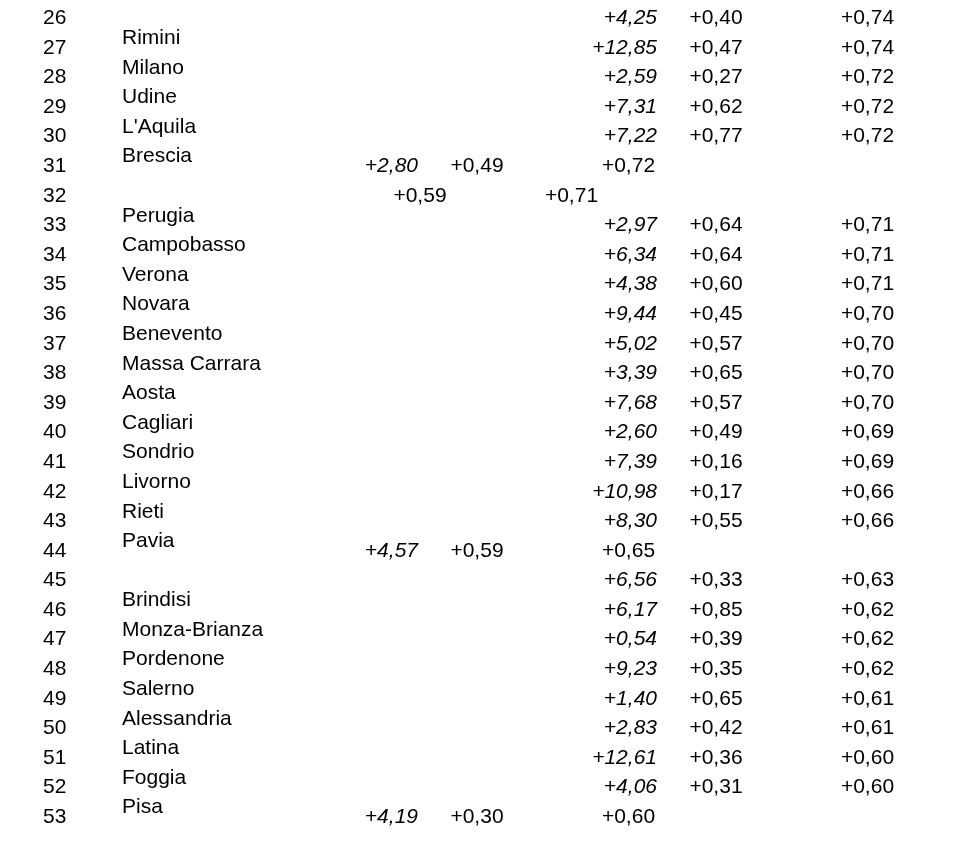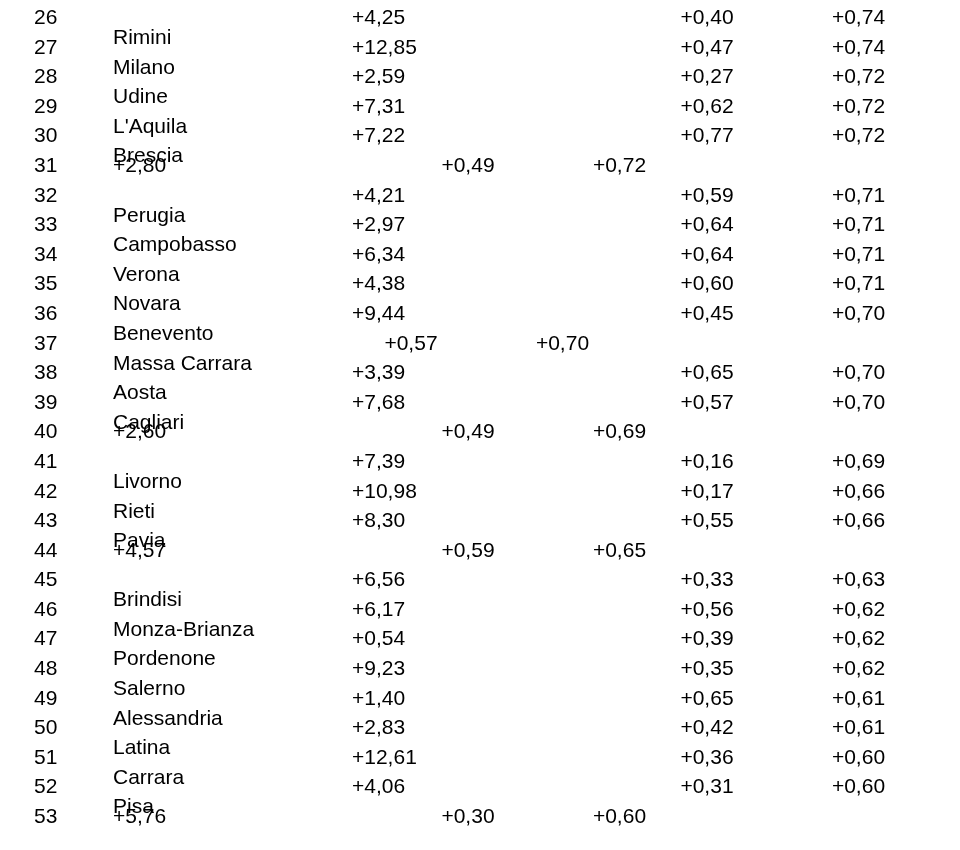--- a/index.html
+++ b/index.html
@@ -15,29 +15,29 @@
     font-size: 21px;
     color: #000000;
   }
   .table {
     padding-top: 2px;
   }
   .row {
     display: flex;
     height: 29.6px;
     line-height: 29.6px;
-    padding-left: 34px;
+    padding-left: 43px;
     white-space: nowrap;
   }
   .cell {
     overflow: visible;
   }
   .cell-rank   { width: 79px;  text-align: left;   }
   .cell-city   { width: 239px; text-align: left; margin-top: 20px;   }
-  .cell-value1 { width: 296px; text-align: left; }
+  .cell-value1 { width: 296px; text-align: right; font-style: italic; }
   .cell-value2 { width: 118px; text-align: center; }
   .cell-value3 { width: 185px; text-align: center; }
 </style>
 </head>
 <body>
 
 <div class="table">
 
   <div class="row">
     <div class="cell cell-rank">26</div>
@@ -82,21 +82,20 @@
   <div class="row">
     <div class="cell cell-rank">31</div>
     <div class="cell cell-value1">+2,80</div>
     <div class="cell cell-value2">+0,49</div>
     <div class="cell cell-value3">+0,72</div>
   </div>
 
   <div class="row">
     <div class="cell cell-rank">32</div>
     <div class="cell cell-city">Perugia</div>
-    <div class="cell cell-value1">+4,21</div>
     <div class="cell cell-value2">+0,59</div>
     <div class="cell cell-value3">+0,71</div>
   </div>
 
   <div class="row">
     <div class="cell cell-rank">33</div>
     <div class="cell cell-city">Campobasso</div>
     <div class="cell cell-value1">+2,97</div>
     <div class="cell cell-value2">+0,64</div>
     <div class="cell cell-value3">+0,71</div>
@@ -122,20 +121,21 @@
     <div class="cell cell-rank">36</div>
     <div class="cell cell-city">Benevento</div>
     <div class="cell cell-value1">+9,44</div>
     <div class="cell cell-value2">+0,45</div>
     <div class="cell cell-value3">+0,70</div>
   </div>
 
   <div class="row">
     <div class="cell cell-rank">37</div>
     <div class="cell cell-city">Massa Carrara</div>
+    <div class="cell cell-value1">+5,02</div>
     <div class="cell cell-value2">+0,57</div>
     <div class="cell cell-value3">+0,70</div>
   </div>
 
   <div class="row">
     <div class="cell cell-rank">38</div>
     <div class="cell cell-city">Aosta</div>
     <div class="cell cell-value1">+3,39</div>
     <div class="cell cell-value2">+0,65</div>
     <div class="cell cell-value3">+0,70</div>
@@ -144,20 +144,21 @@
   <div class="row">
     <div class="cell cell-rank">39</div>
     <div class="cell cell-city">Cagliari</div>
     <div class="cell cell-value1">+7,68</div>
     <div class="cell cell-value2">+0,57</div>
     <div class="cell cell-value3">+0,70</div>
   </div>
 
   <div class="row">
     <div class="cell cell-rank">40</div>
+    <div class="cell cell-city">Sondrio</div>
     <div class="cell cell-value1">+2,60</div>
     <div class="cell cell-value2">+0,49</div>
     <div class="cell cell-value3">+0,69</div>
   </div>
 
   <div class="row">
     <div class="cell cell-rank">41</div>
     <div class="cell cell-city">Livorno</div>
     <div class="cell cell-value1">+7,39</div>
     <div class="cell cell-value2">+0,16</div>
@@ -192,21 +193,21 @@
     <div class="cell cell-city">Brindisi</div>
     <div class="cell cell-value1">+6,56</div>
     <div class="cell cell-value2">+0,33</div>
     <div class="cell cell-value3">+0,63</div>
   </div>
 
   <div class="row">
     <div class="cell cell-rank">46</div>
     <div class="cell cell-city">Monza-Brianza</div>
     <div class="cell cell-value1">+6,17</div>
-    <div class="cell cell-value2">+0,56</div>
+    <div class="cell cell-value2">+0,85</div>
     <div class="cell cell-value3">+0,62</div>
   </div>
 
   <div class="row">
     <div class="cell cell-rank">47</div>
     <div class="cell cell-city">Pordenone</div>
     <div class="cell cell-value1">+0,54</div>
     <div class="cell cell-value2">+0,39</div>
     <div class="cell cell-value3">+0,62</div>
   </div>
@@ -230,33 +231,33 @@
   <div class="row">
     <div class="cell cell-rank">50</div>
     <div class="cell cell-city">Latina</div>
     <div class="cell cell-value1">+2,83</div>
     <div class="cell cell-value2">+0,42</div>
     <div class="cell cell-value3">+0,61</div>
   </div>
 
   <div class="row">
     <div class="cell cell-rank">51</div>
-    <div class="cell cell-city">Carrara</div>
+    <div class="cell cell-city">Foggia</div>
     <div class="cell cell-value1">+12,61</div>
     <div class="cell cell-value2">+0,36</div>
     <div class="cell cell-value3">+0,60</div>
   </div>
 
   <div class="row">
     <div class="cell cell-rank">52</div>
     <div class="cell cell-city">Pisa</div>
     <div class="cell cell-value1">+4,06</div>
     <div class="cell cell-value2">+0,31</div>
     <div class="cell cell-value3">+0,60</div>
   </div>
 
   <div class="row">
     <div class="cell cell-rank">53</div>
-    <div class="cell cell-value1">+5,76</div>
+    <div class="cell cell-value1">+4,19</div>
     <div class="cell cell-value2">+0,30</div>
     <div class="cell cell-value3">+0,60</div>
   </div>
 </div>
 
 </body></html>

